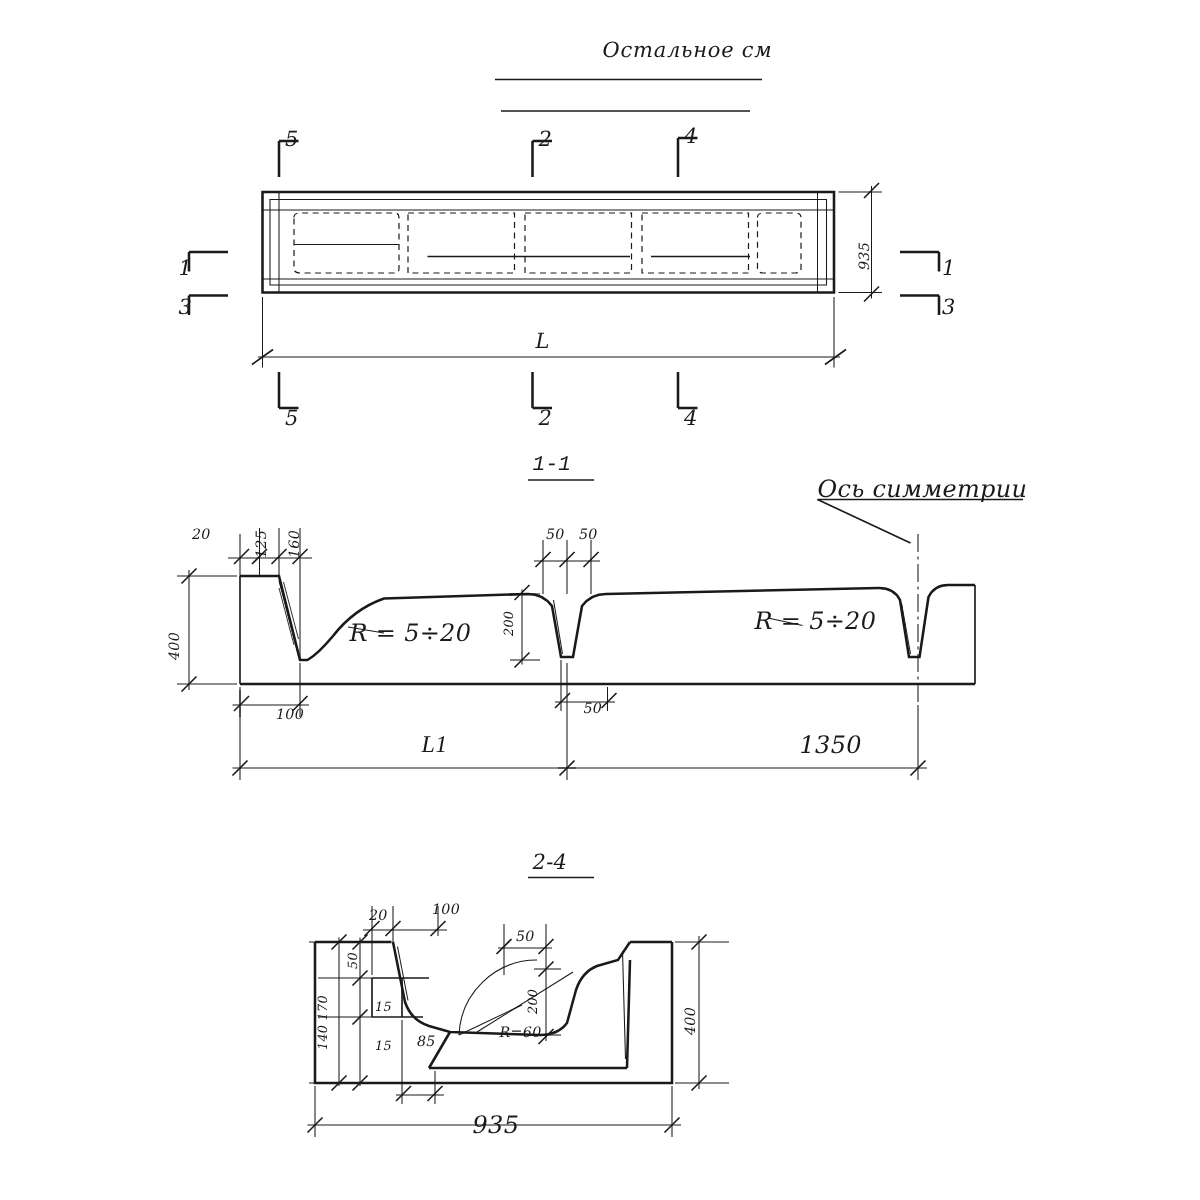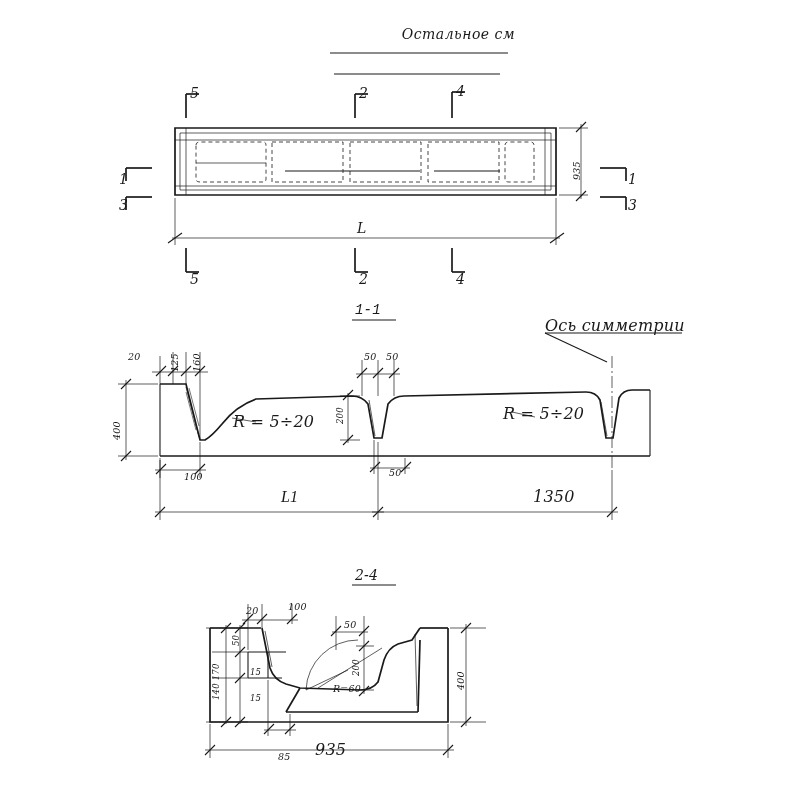--- a/index.html
+++ b/index.html
@@ -402,16 +402,16 @@
 <div class="lbl small" style="left:344px; top:620px;">50</div>
 
 <div class="lbl tiny rot90" style="left:232px; top:646px;">50</div>
 <div class="lbl tiny" style="left:250px; top:668px;">15</div>
 <div class="lbl tiny" style="left:250px; top:694px;">15</div>
 <div class="lbl tiny rot90" style="left:212px; top:700px;">140  170</div>
 
 <div class="lbl tiny rot90" style="left:352px; top:676px;">200</div>
 <div class="lbl small rot90" style="left:456px; top:690px;">400</div>
 
-<div class="lbl small" style="left:278px; top:752px;">85</div>
+<div class="lbl small" style="left:278px; top:690px;">85</div>
 <div class="lbl" style="left:315px; top:742px;">935</div>
 
 <div class="lbl small" style="left:318px; top:684px;margin-left:15px;">R=60</div>
 
 </body></html>

